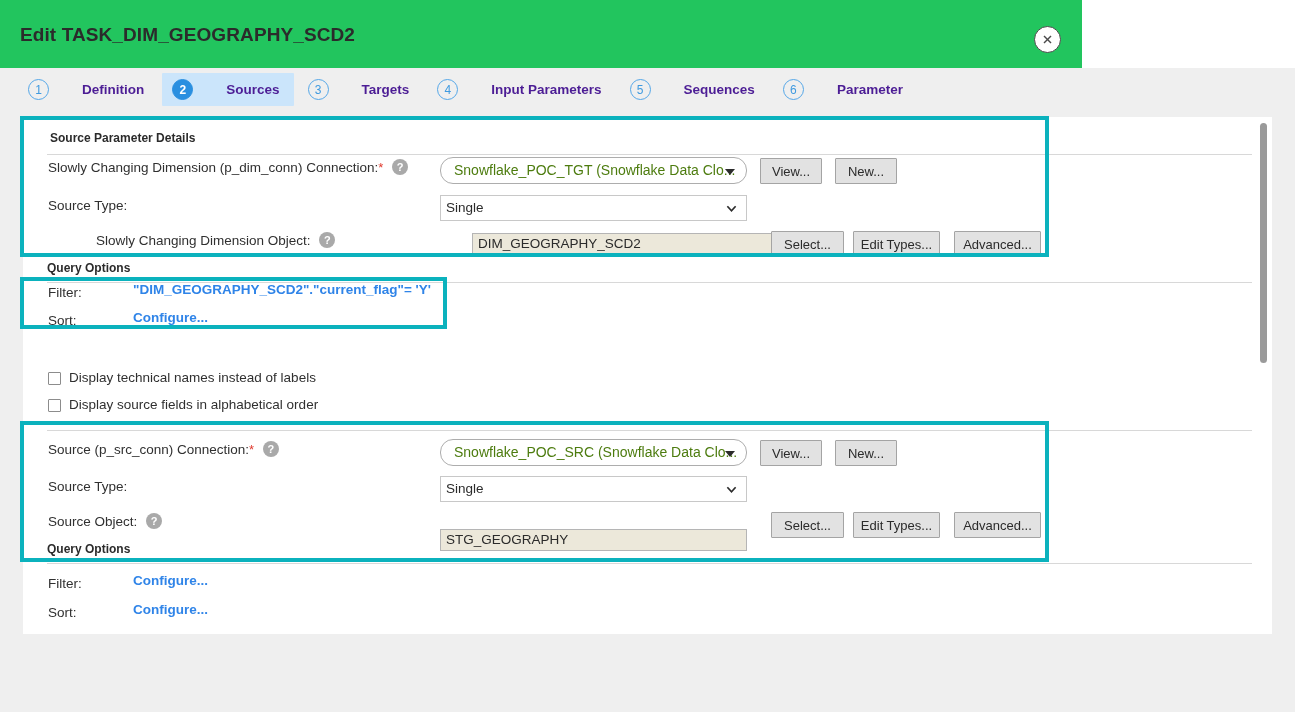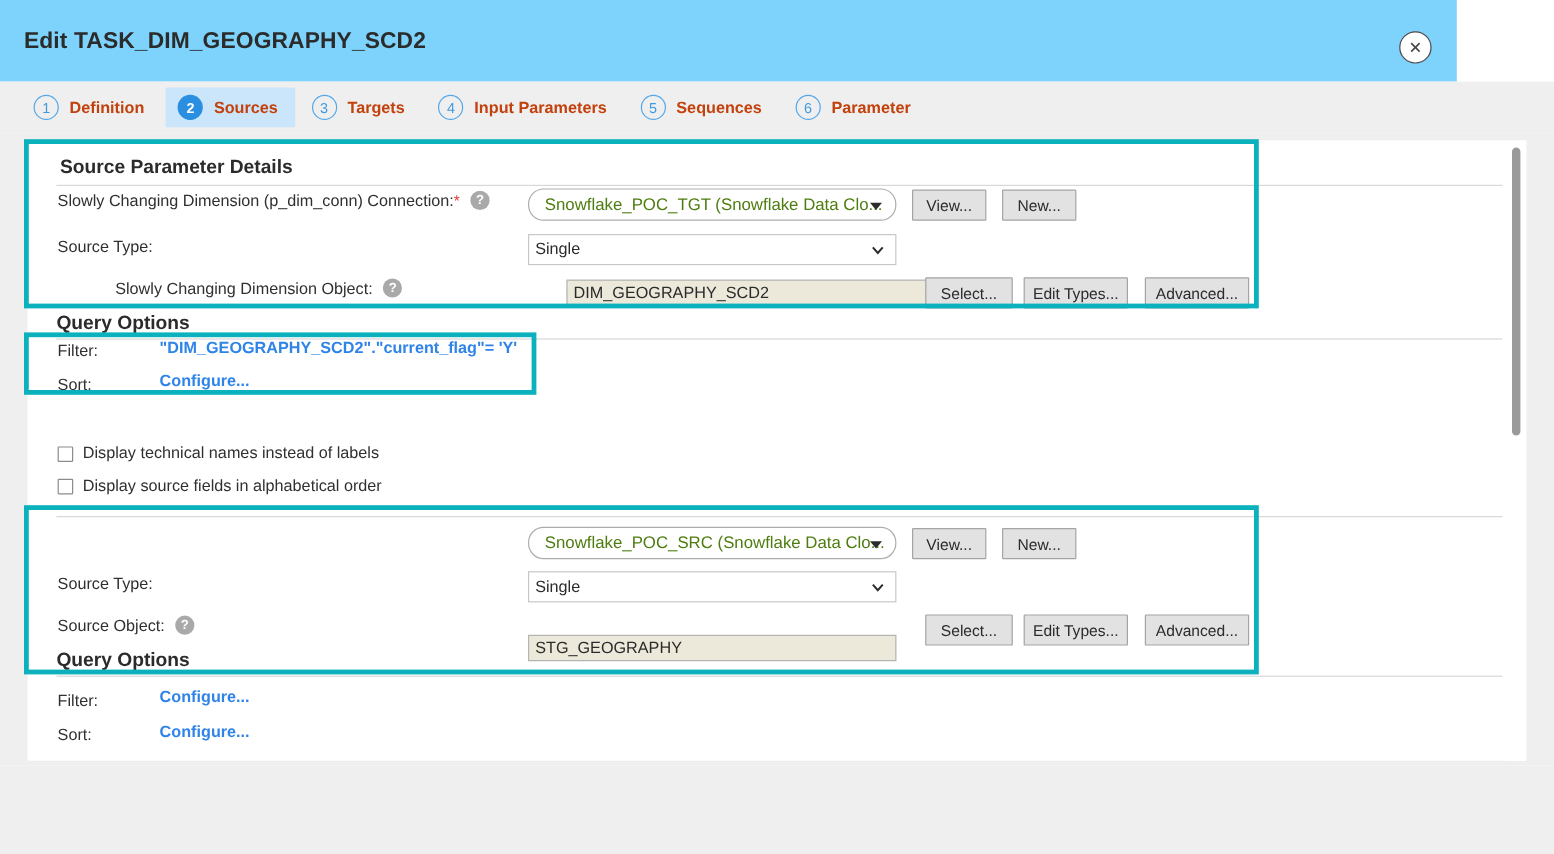--- a/index.html
+++ b/index.html
@@ -7,22 +7,22 @@
     margin: 0; padding: 0;
     width: 1295px; height: 712px;
     background: #ffffff;
     font-family: "Liberation Sans", sans-serif;
     -webkit-font-smoothing: antialiased;
   }
   body { overflow: hidden; position: relative; }
 
   
   .header {
-    position: absolute; left: 0; top: 0; width: 1214px; height: 68px;
-    background: #7dd3fc;
+    position: absolute; left: 0; top: 0; width: 1082px; height: 68px;
+    background: #22c55e;
   }
   .header-title {
     position: absolute; left: 20px; top: 24px;
     font-size: 19px; font-weight: bold; color: #2b2b2b;
     letter-spacing: 0.1px;
   }
   .close-btn {
     position: absolute; right: 21px; top: 26px;
     width: 27px; height: 27px; border-radius: 50%;
     border: 1.4px solid #4a4a4a;
@@ -46,21 +46,21 @@
   .tab.active { background: #cbe5fb; }
   .tab-num {
     width: 21px; height: 21px; border-radius: 50%;
     border: 1.3px solid #55a7e8; color: #3f9ae0;
     font-size: 12px; display: flex; align-items: center; justify-content: center;
     margin-right: 9px; background: transparent; font-weight: normal;
   }
   .tab.active .tab-num {
     background: #2a8fe0; border-color: #2a8fe0; color: #ffffff; font-weight: bold;
   }
-  .tab-label { font-size: 13.5px; font-weight: bold; color: #c2410c; white-space: nowrap; }
+  .tab-label { font-size: 13.5px; font-weight: bold; color: #4c1d95; white-space: nowrap; margin-left: 24px; }
 
   
   .body-area {
     position: absolute; left: 0; top: 111px; width: 1295px; height: 527px;
     background: #efefef;
   }
   .panel {
     position: absolute; left: 23px; top: 6px;
     width: 1249px; height: 517px;
     background: #ffffff;
@@ -73,21 +73,21 @@
   .scrollthumb {
     position: absolute; left: 3px; top: 6px; width: 7px; height: 240px;
     background: #9a9a9a; border-radius: 4px; cursor: pointer;
   }
   .lbl {
     font-size: 13.5px; color: #303030; white-space: nowrap;
     line-height: 26px;
   }
   .lbl .req { color: #e03b2f; font-size: 13px; }
   .sec-title {
-    font-size: 16px; font-weight: bold; color: #2b2b2b; white-space: nowrap;
+    font-size: 12px; font-weight: bold; color: #2b2b2b; white-space: nowrap;
   }
 
   .help-icon {
     display: inline-block; vertical-align: middle;
     width: 16px; height: 16px; border-radius: 50%;
     background: #a9a9a9; color: #ffffff;
     font-size: 11px; font-weight: bold; text-align: center; line-height: 16px;
     margin-left: 5px; cursor: pointer; position: relative; top: -1px;
   }
 
@@ -247,20 +247,24 @@
       <span class="cbox"></span>
       <span class="lbl">Display technical names instead of labels</span>
     </div>
     <div class="cbrow" style="left:25px; top:280px;">
       <span class="cbox"></span>
       <span class="lbl">Display source fields in alphabetical order</span>
     </div>
 
     <div class="hr" style="left:24px; top:313px; width:1205px;"></div>
 
+    <div class="lbl" style="position:absolute; left:25px; top:320px;">
+      <span>Source (p_src_conn) Connection:</span><span class="req">*</span>
+      <span class="help-icon">?</span>
+    </div>
     <div class="combo" style="left:417px; top:322px;">
       <span>Snowflake_POC_SRC (Snowflake Data Clo...</span>
       <span class="caret"></span>
     </div>
     <div class="btn" style="left:737px; top:323px; width:62px;">View...</div>
     <div class="btn" style="left:812px; top:323px; width:62px;">New...</div>
 
     <div class="lbl" style="position:absolute; left:25px; top:357px;">Source Type:</div>
     <div class="sel" style="left:417px; top:359px;">
       <span>Single</span>

